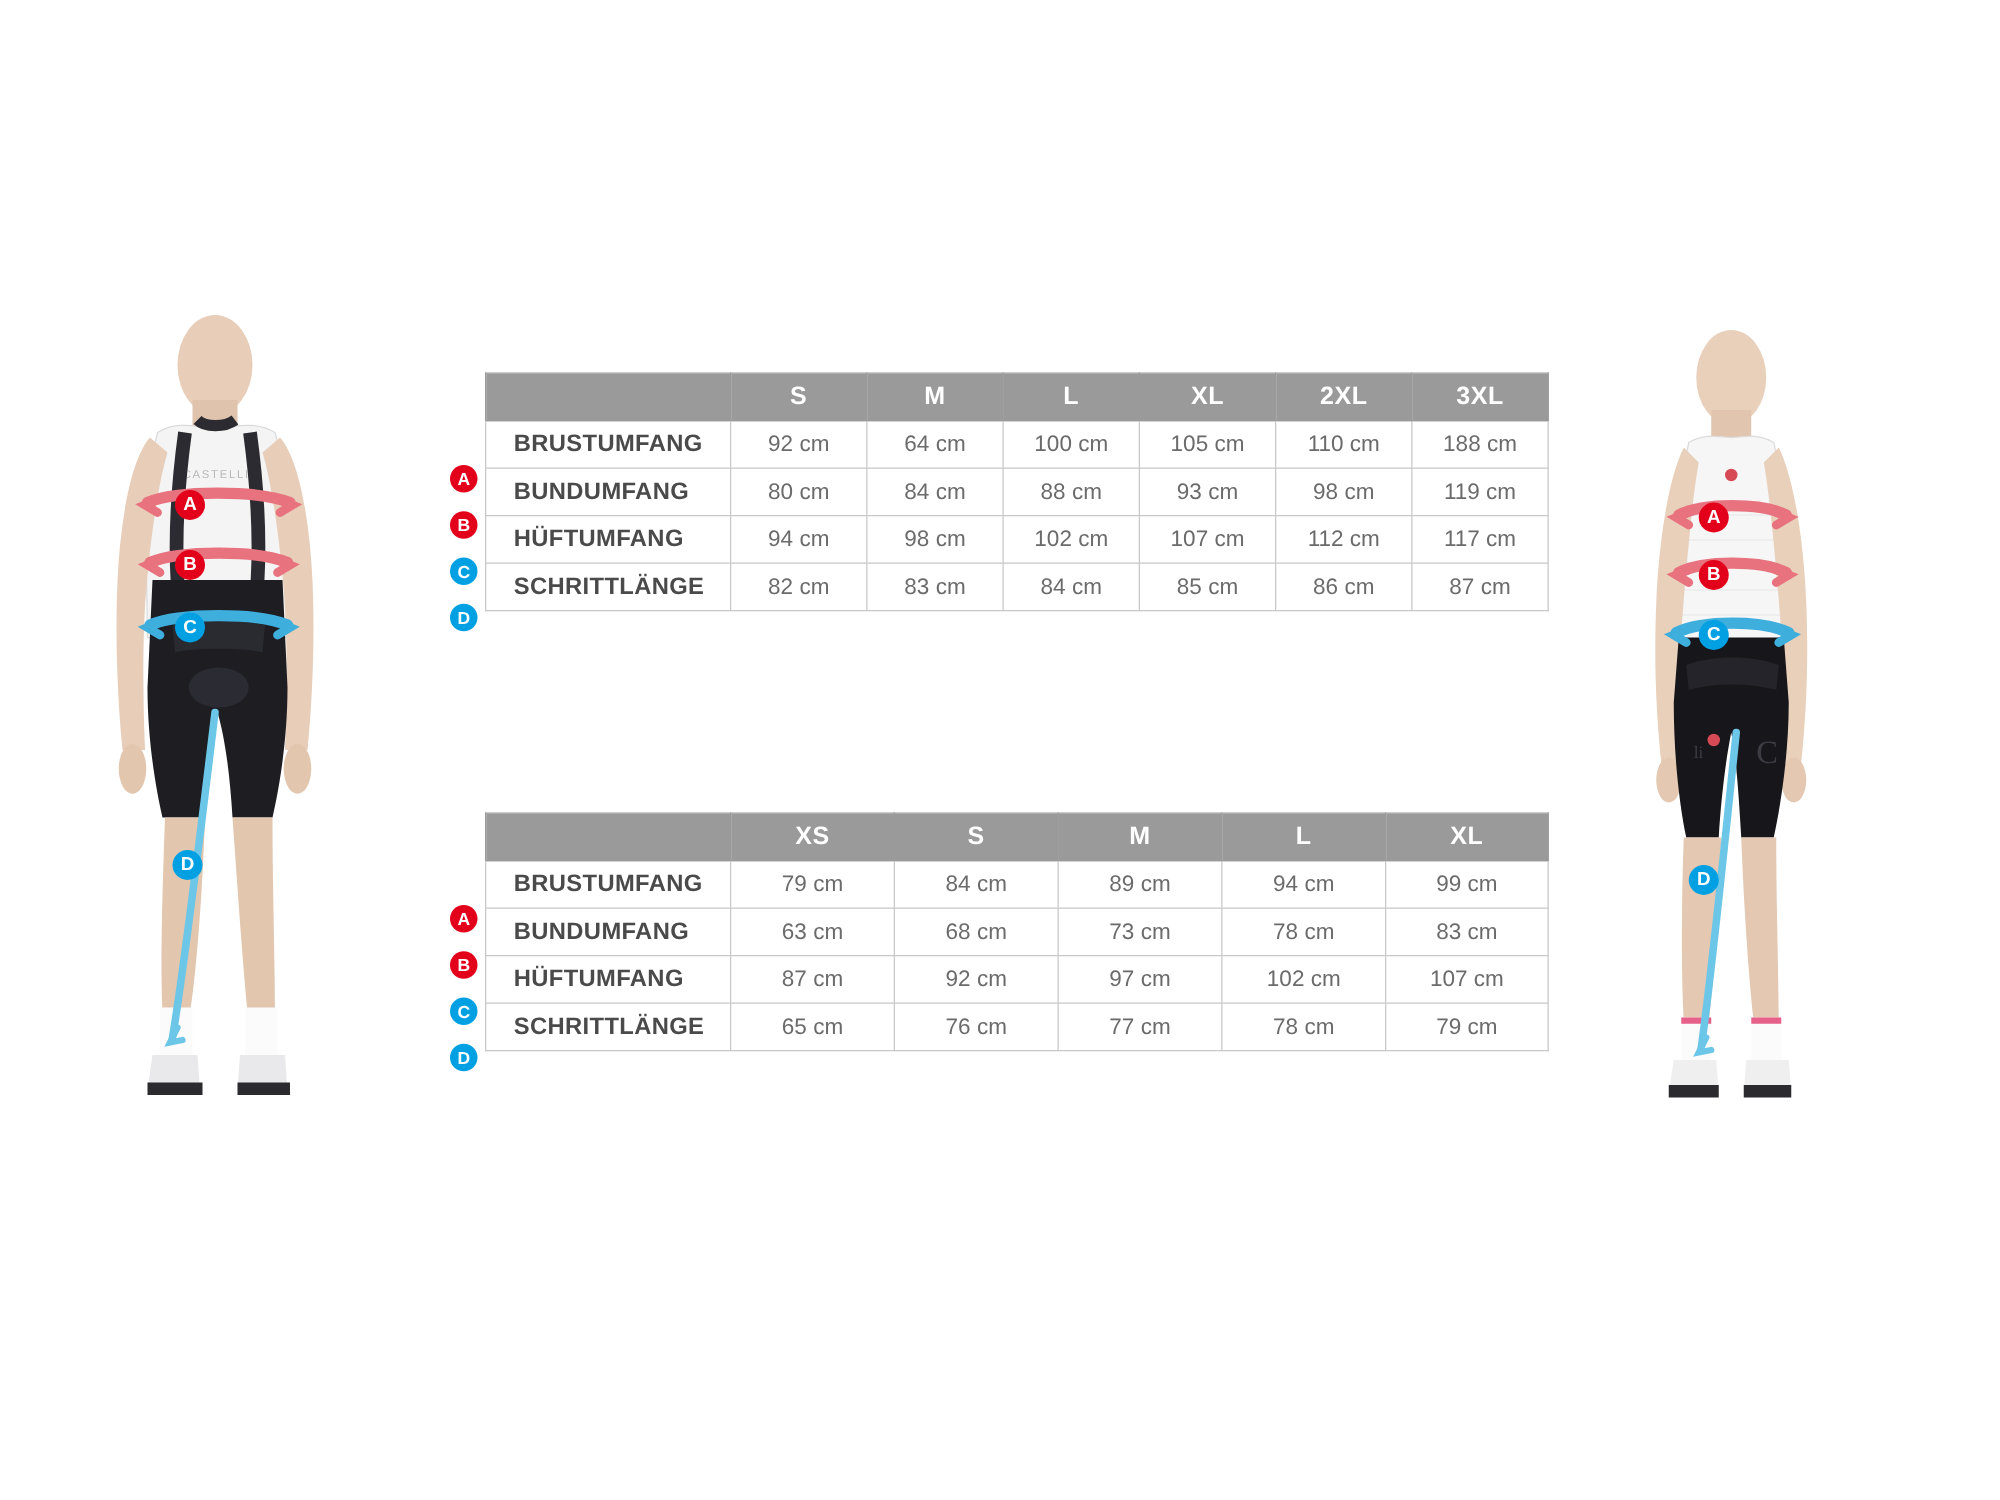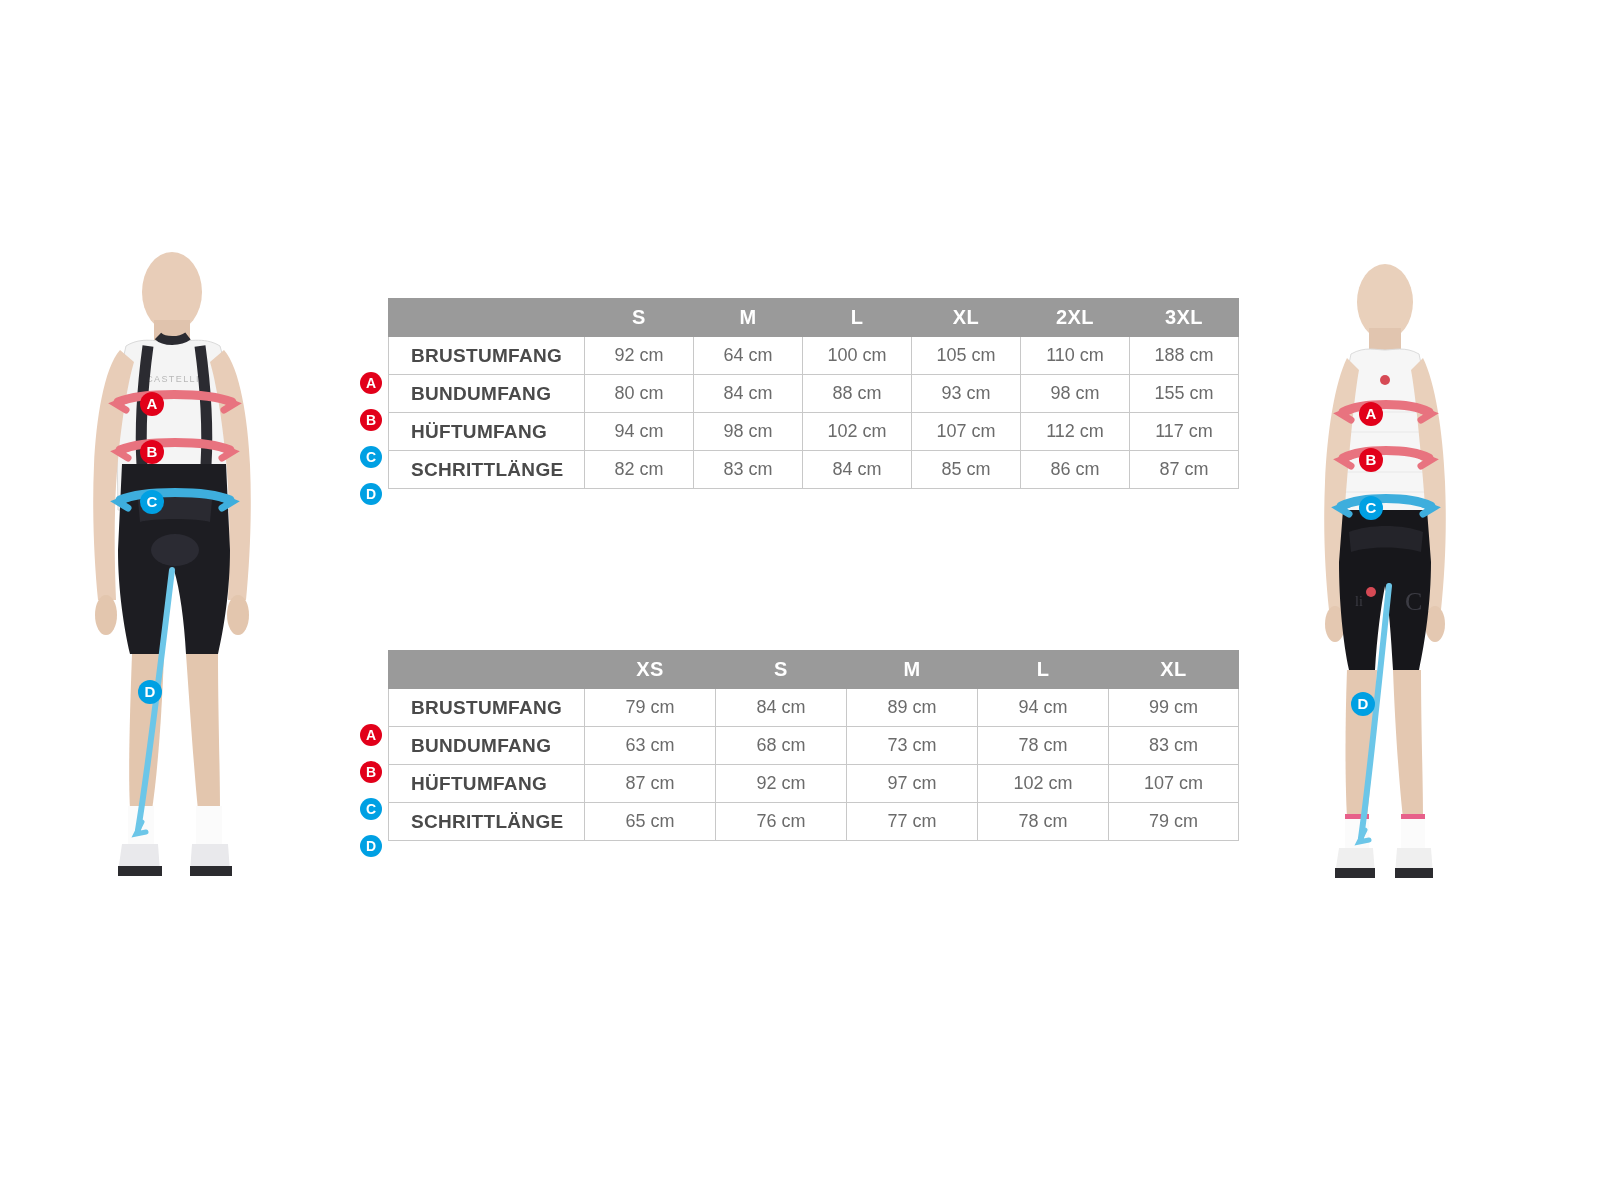--- a/index.html
+++ b/index.html
@@ -266,21 +266,21 @@
         <td>110 cm</td>
         <td>188 cm</td>
       </tr>
       <tr>
         <td class="label-cell">BUNDUMFANG</td>
         <td>80 cm</td>
         <td>84 cm</td>
         <td>88 cm</td>
         <td>93 cm</td>
         <td>98 cm</td>
-        <td>155 cm</td>
+        <td>119 cm</td>
       </tr>
       <tr>
         <td class="label-cell">HÜFTUMFANG</td>
         <td>94 cm</td>
         <td>98 cm</td>
         <td>102 cm</td>
         <td>107 cm</td>
         <td>112 cm</td>
         <td>117 cm</td>
       </tr>

